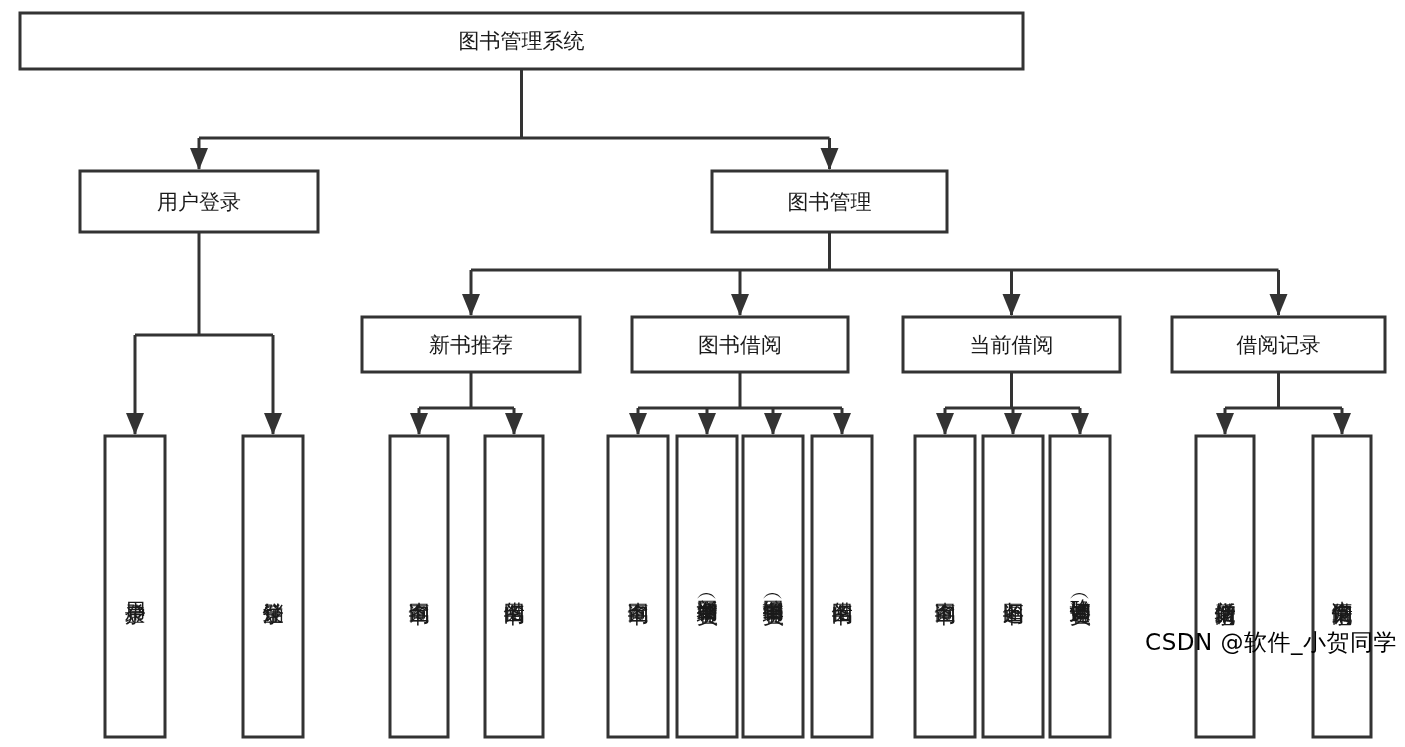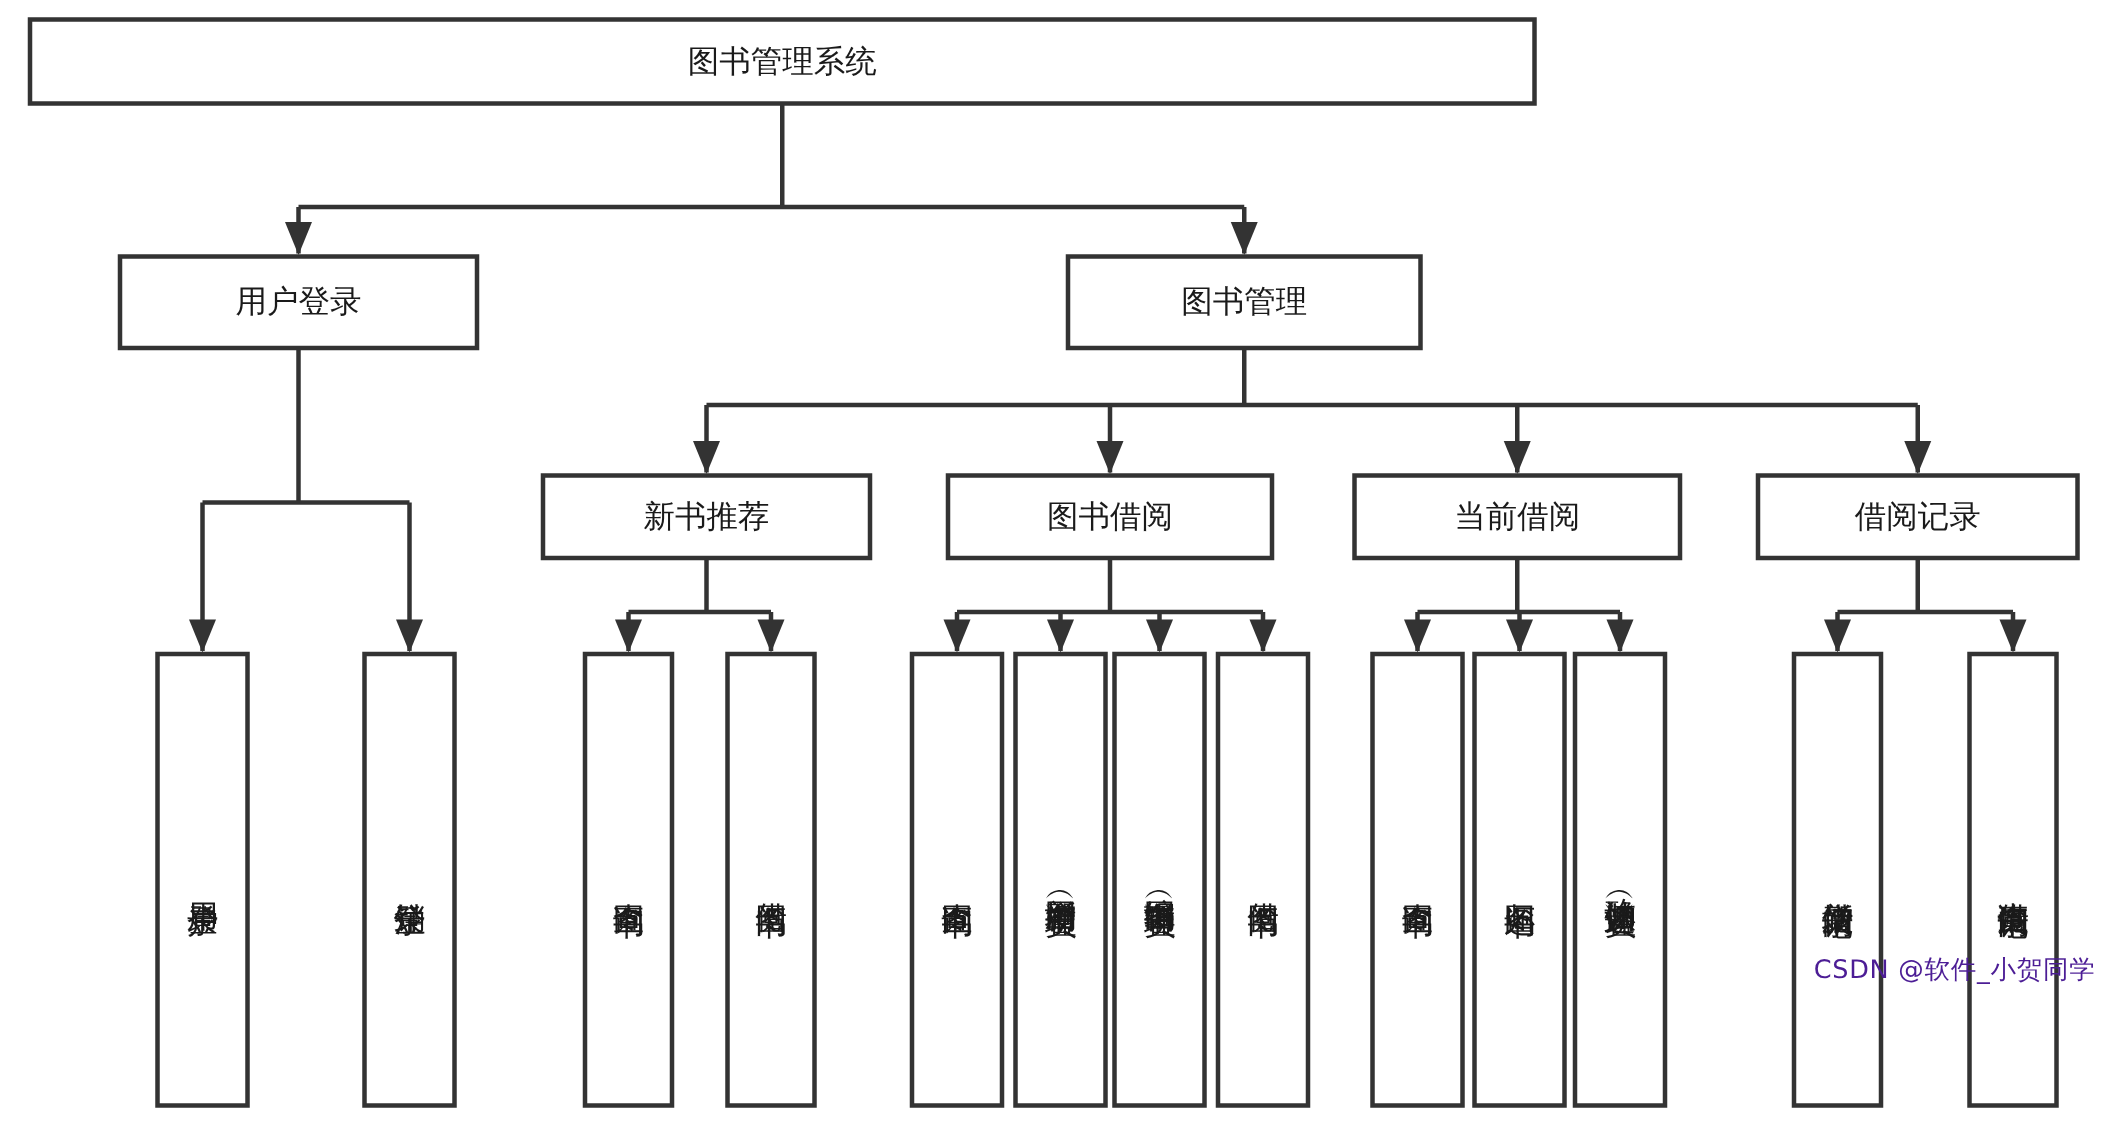--- a/index.html
+++ b/index.html
@@ -62,22 +62,22 @@
     justify-content: center;
     text-align: center;
     white-space: nowrap;
     pointer-events: none;
   }
   .watermark {
     position: absolute;
     right: 8px;
     bottom: 4px;
     font-family: "DejaVu Sans", "Liberation Sans", sans-serif;
-    font-size: 17px;
-    color: #4c1d95;
+    font-size: 23px;
+    color: #000000;
     white-space: nowrap;
     letter-spacing: 0.5px;
   }
 </style>
 </head>
 <body>
 
 <div id="diagram-root">
 
   <svg class="diagram-canvas" viewBox="0 0 1405 747">

